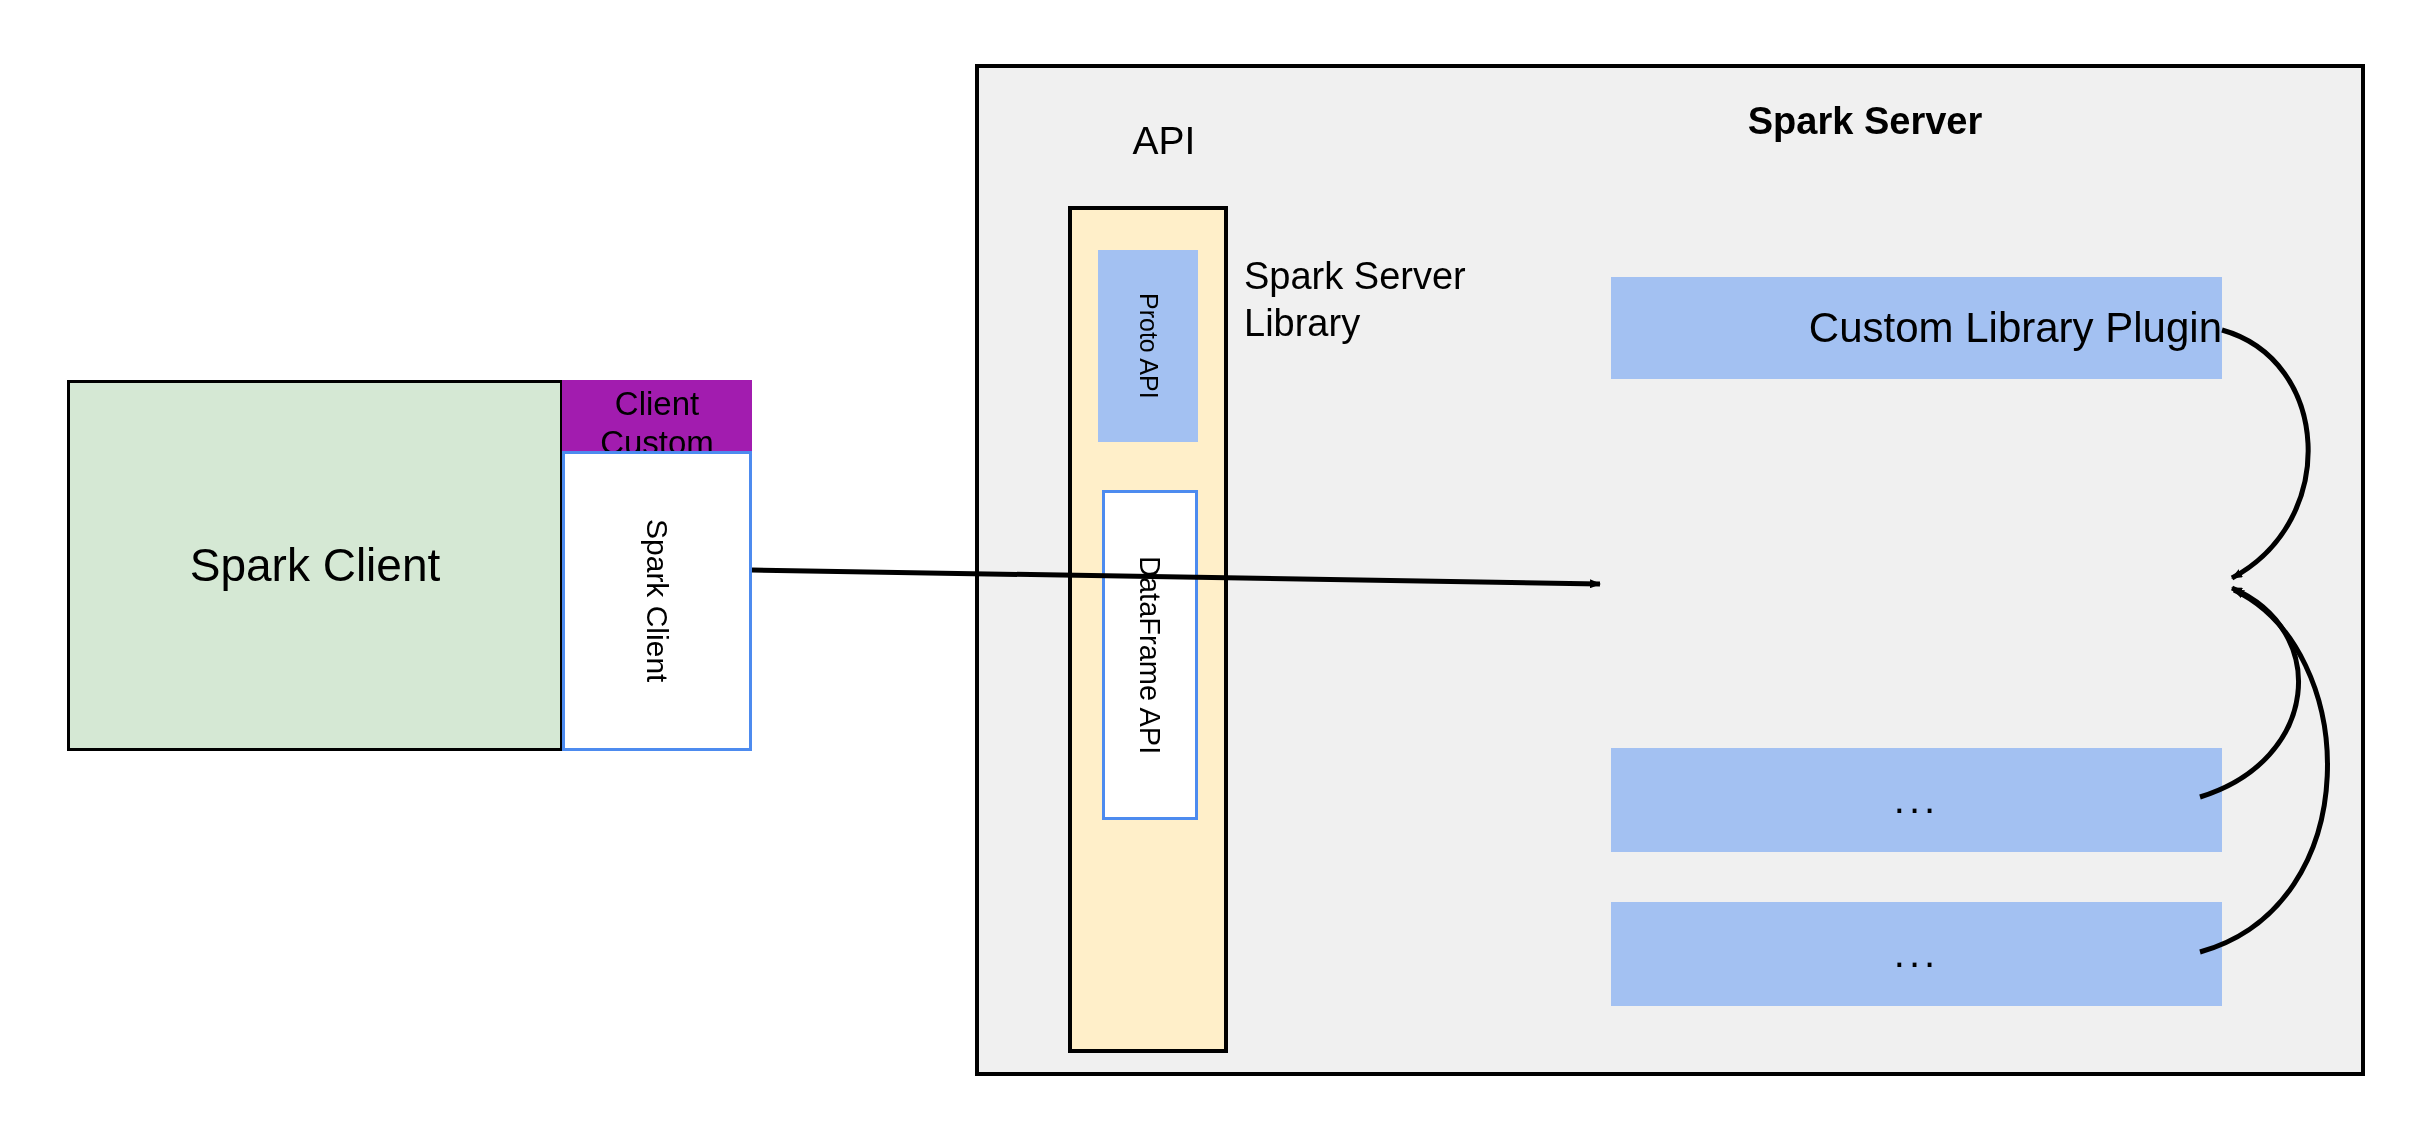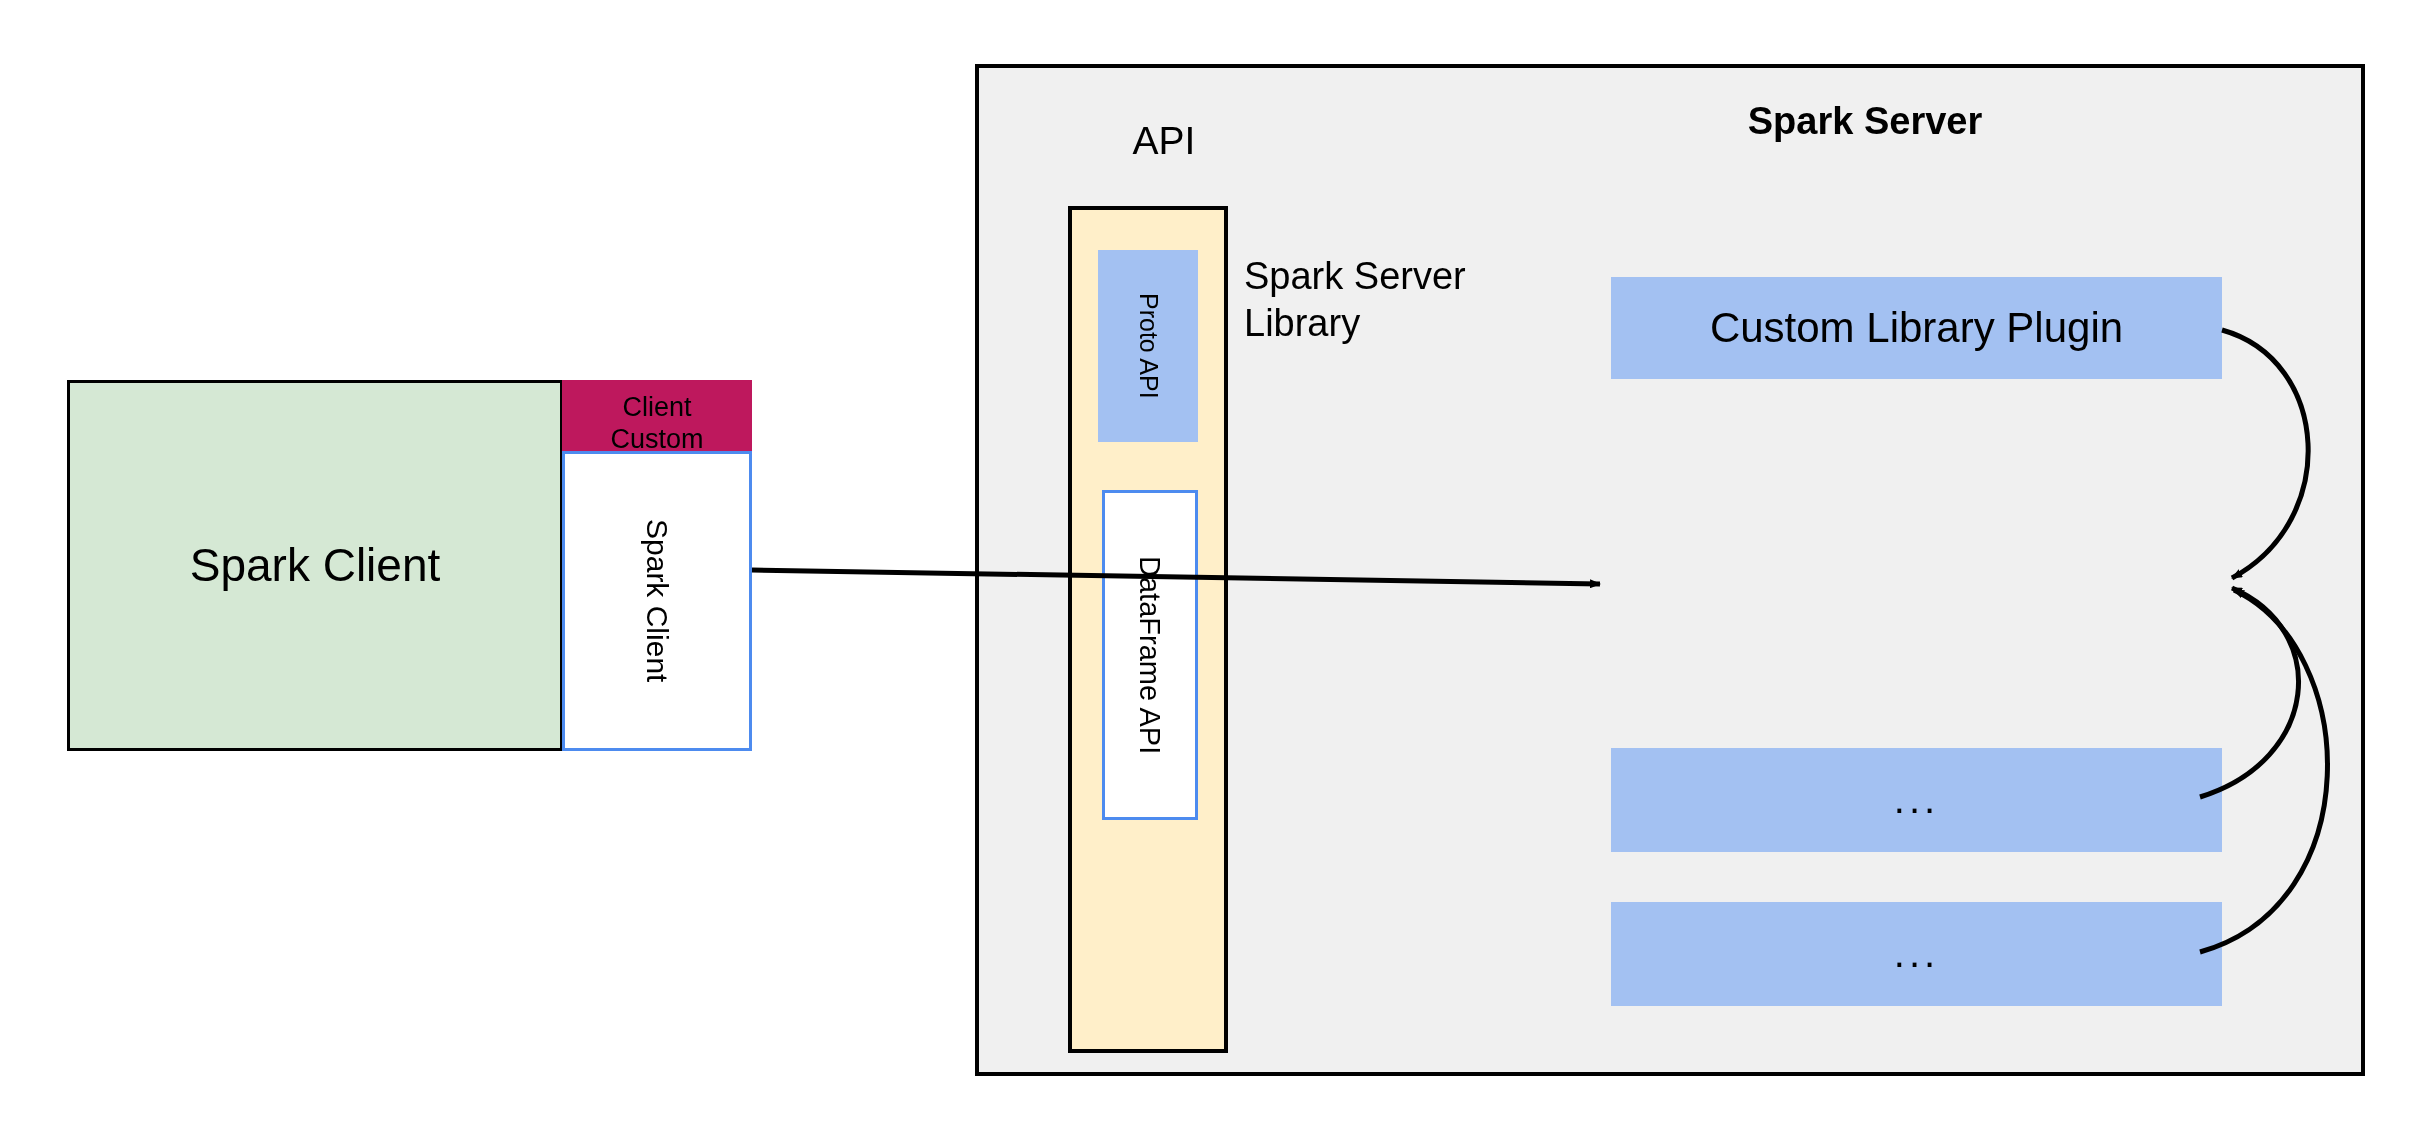--- a/index.html
+++ b/index.html
@@ -29,23 +29,23 @@
 
   
   #client-app {
     left: 67px; top: 380px; width: 496px; height: 371px;
     background: #d5e8d4;
     border: 3px solid #000000;
     font-size: 46px;
   }
   #client-package {
     left: 562px; top: 380px; width: 190px; height: 88px;
-    background: #be185d;
+    background: #a21caf;
     border: none;
-    font-size: 27px;
+    font-size: 33px;
   }
   #spark-client {
     left: 562px; top: 451px; width: 190px; height: 300px;
     background: #ffffff;
     border: 3px solid #4d8bef;
     font-size: 30px;
   }
   .vertical-text {
     writing-mode: vertical-rl;
     text-orientation: mixed;
@@ -101,21 +101,21 @@
     font-size: 42px;
   }
   .stack-blue {
     background: #a3c1f2;
     border: none;
   }
   .stack-white {
     background: #ffffff;
     border: 3px solid #4d8bef;
   }
-  #plugin-box { top: 277px; height: 102px; }
+  #plugin-box { top: 277px; height: 102px; justify-content: flex-end; }
   #spark-core-box { top: 483px; height: 198px; }
   #ellipsis-box-1 { top: 748px; height: 104px; }
   #ellipsis-box-2 { top: 902px; height: 104px; }
   .ellipsis { font-size: 40px; letter-spacing: 4px; }
 
   
   #connectors {
     position: absolute;
     left: 0; top: 0;
     width: 2435px; height: 1135px;

